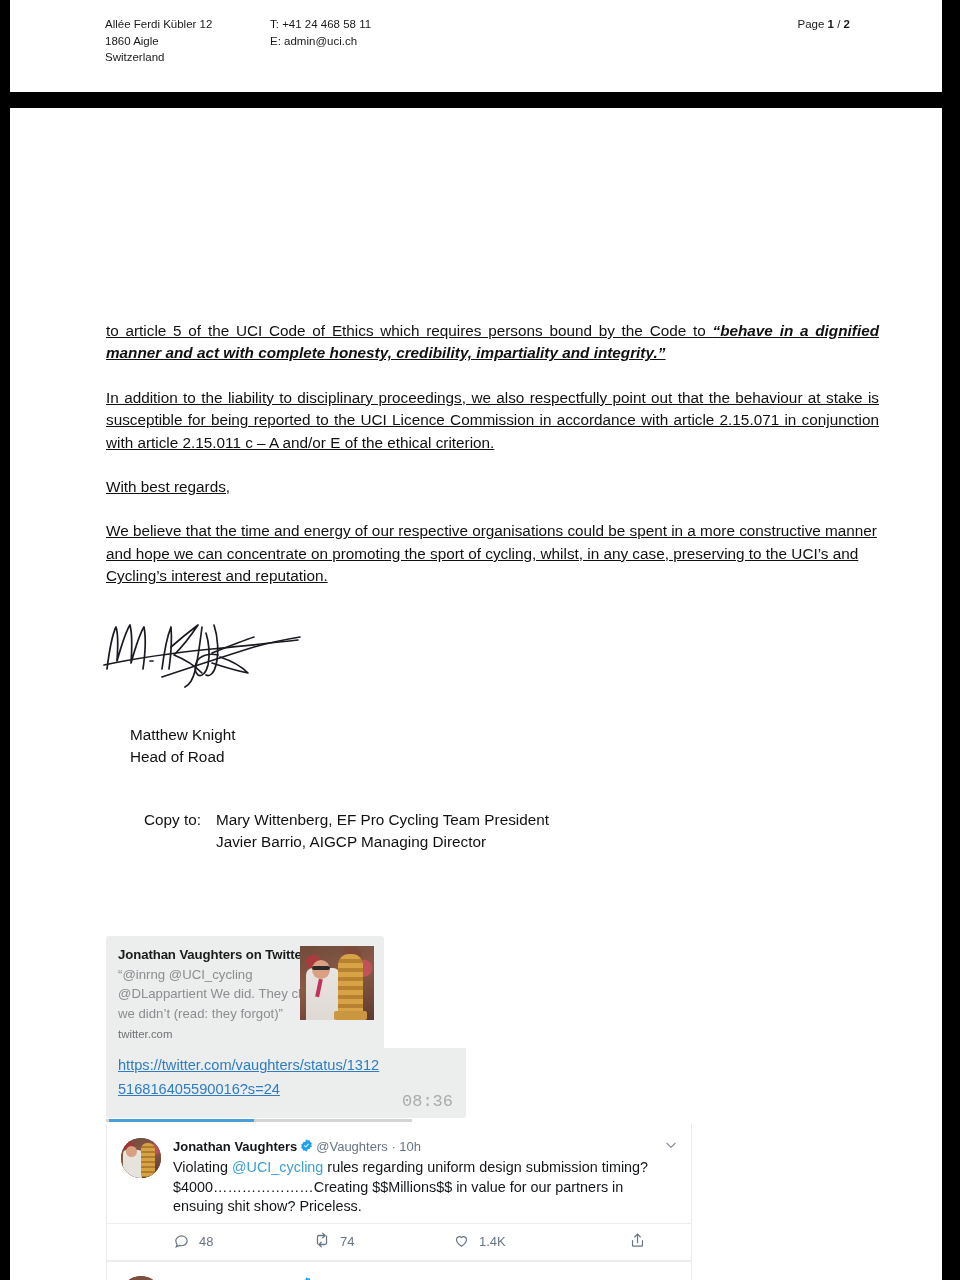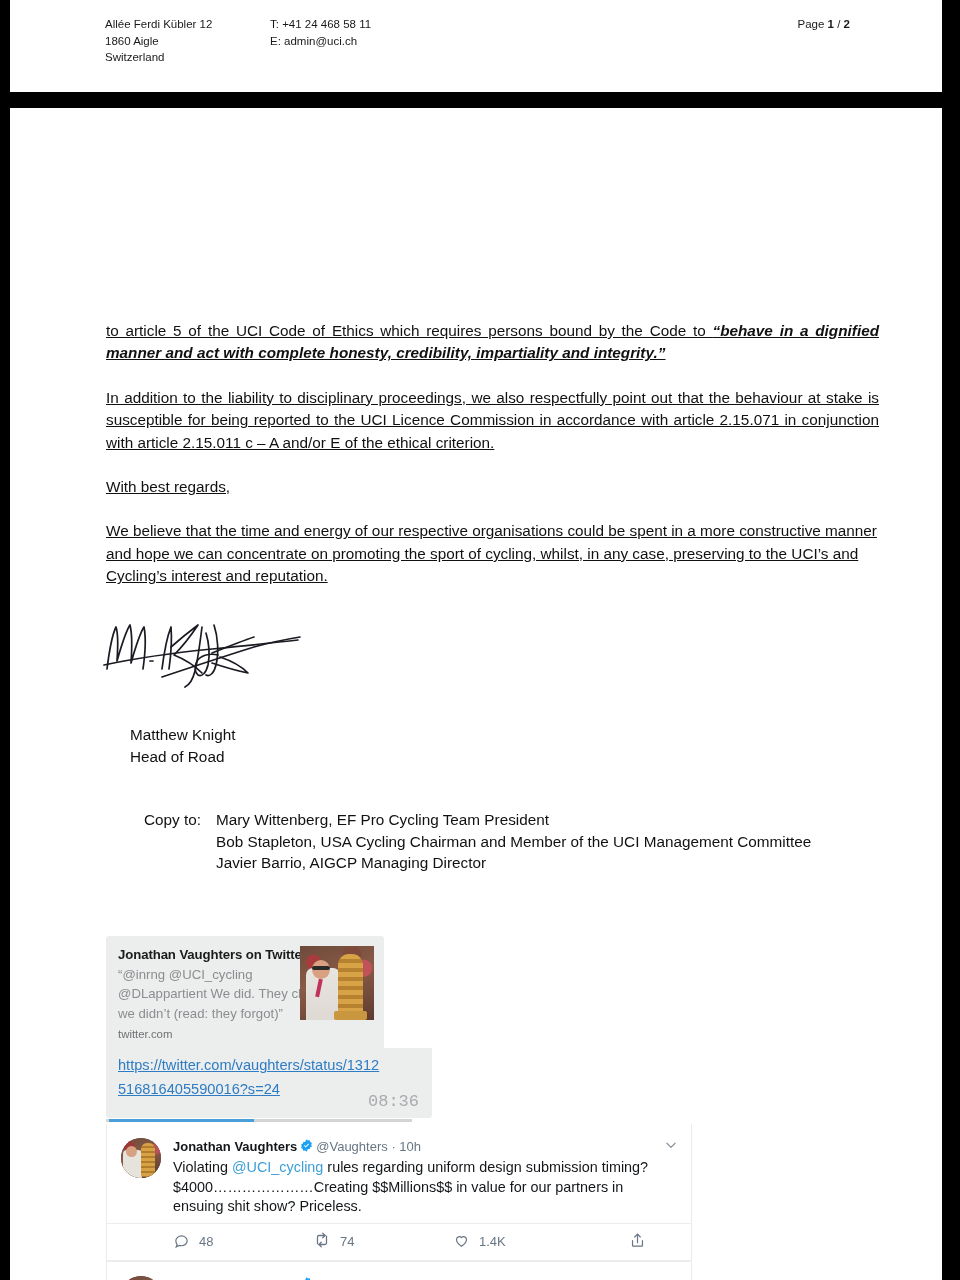--- a/index.html
+++ b/index.html
@@ -161,21 +161,21 @@
     border-radius: 11px 11px 4px 4px;
   }
   .lc-thumb .trophy-base {
     position: absolute; right: 7px; bottom: 0; width: 33px; height: 9px;
     background: #c9973f; border-radius: 2px;
   }
 
   
   .url-bubble {
     position: relative;
-    width: 326px;
+    width: 360px;
     background: #eceded;
     border-radius: 0 0 3px 3px;
     padding: 6px 12px 8px 12px;
     min-height: 70px;
   }
   .url-text {
     font-size: 14.6px;
     line-height: 23.5px;
     color: #2d7cc4;
     text-decoration: underline;
@@ -335,21 +335,20 @@
     <div class="sig-name">
       <div>Matthew Knight</div>
       <div>Head of Road</div>
     </div>
 
     <div class="copyto">
       <div class="copyto-row">
         <div class="copyto-label">Copy to:</div>
         <div class="copyto-names">
           <div>Mary Wittenberg, EF Pro Cycling Team President</div>
-          <div>Bob Stapleton, USA Cycling Chairman and Member of the UCI Management Committee</div>
           <div>Javier Barrio, AIGCP Managing Director</div>
         </div>
       </div>
     </div>
 
     <div class="shot">
 
       <div class="link-card">
         <div class="lc-title">Jonathan Vaughters on Twitter</div>
         <div class="lc-desc">“@inrng @UCI_cycling @DLappartient We did. They claim we didn’t (read: they forgot)”</div>

